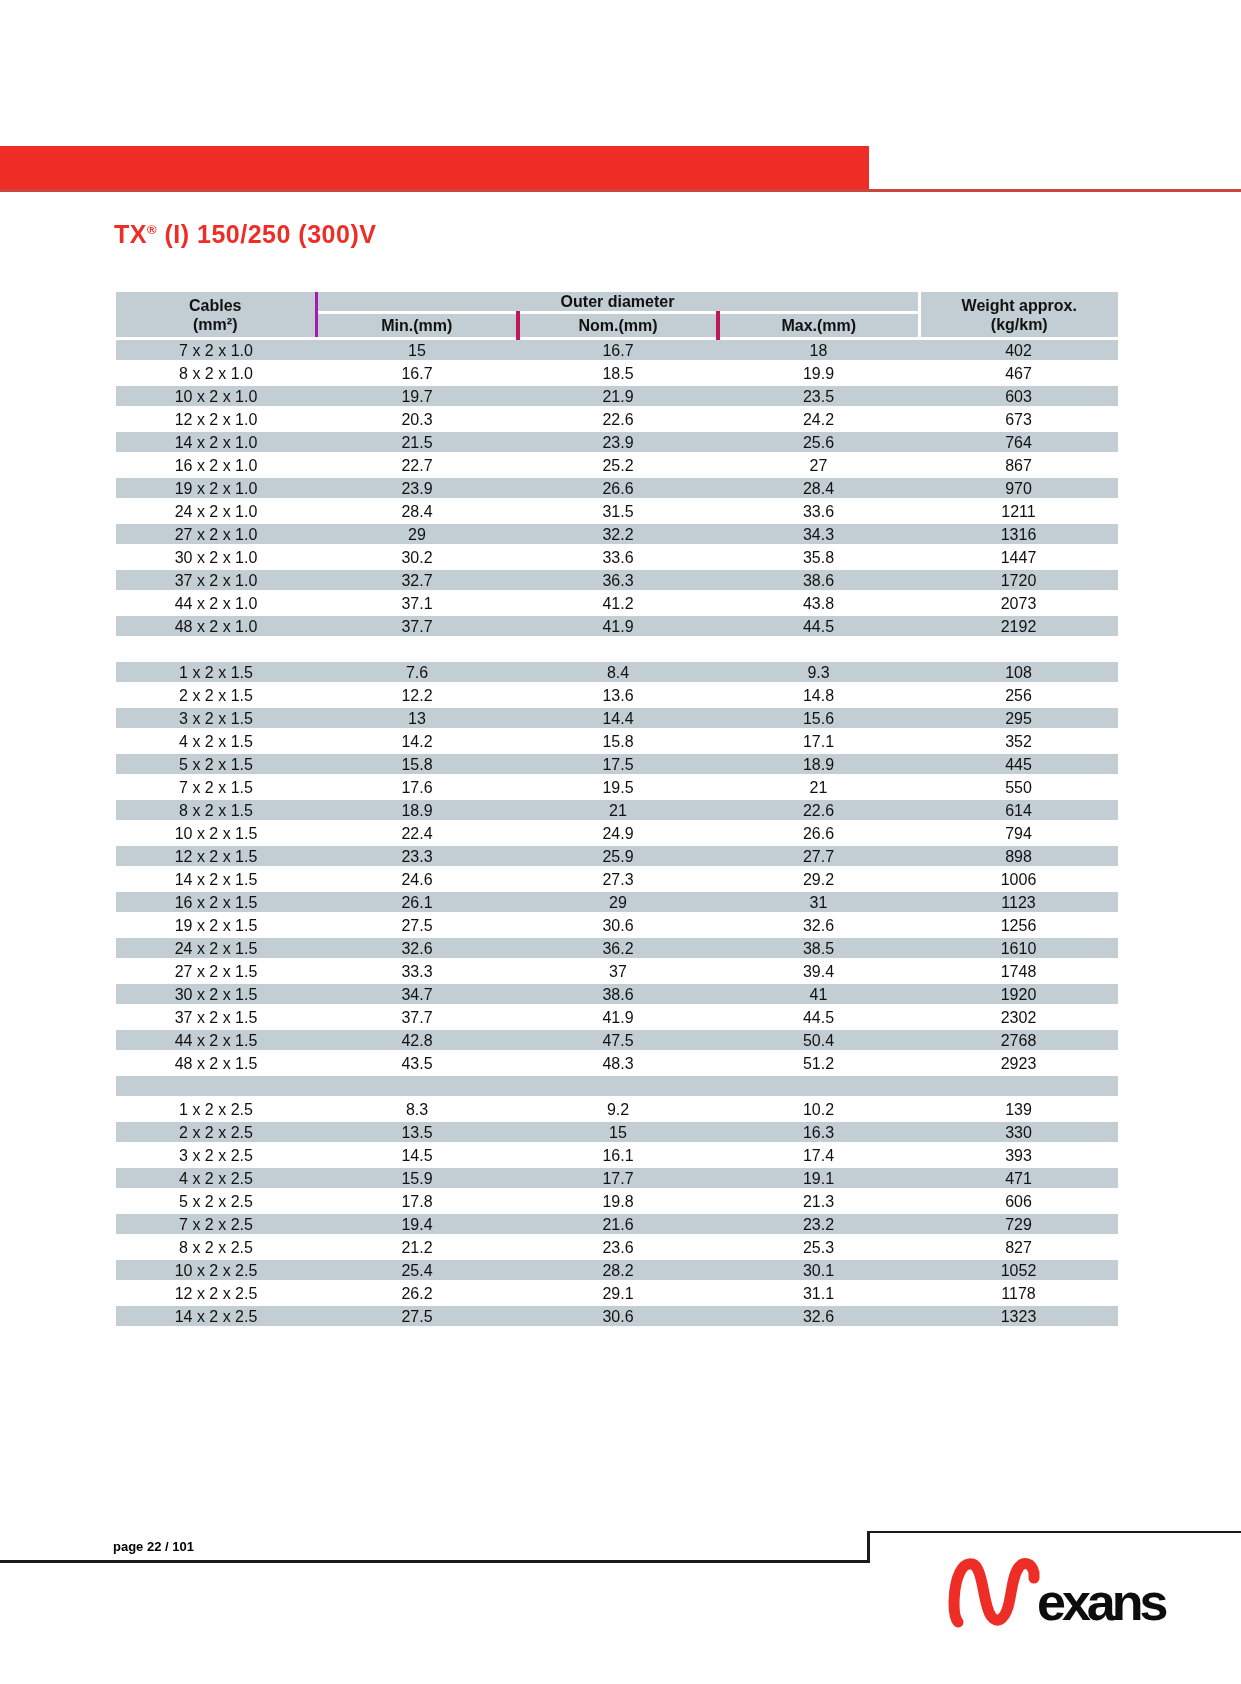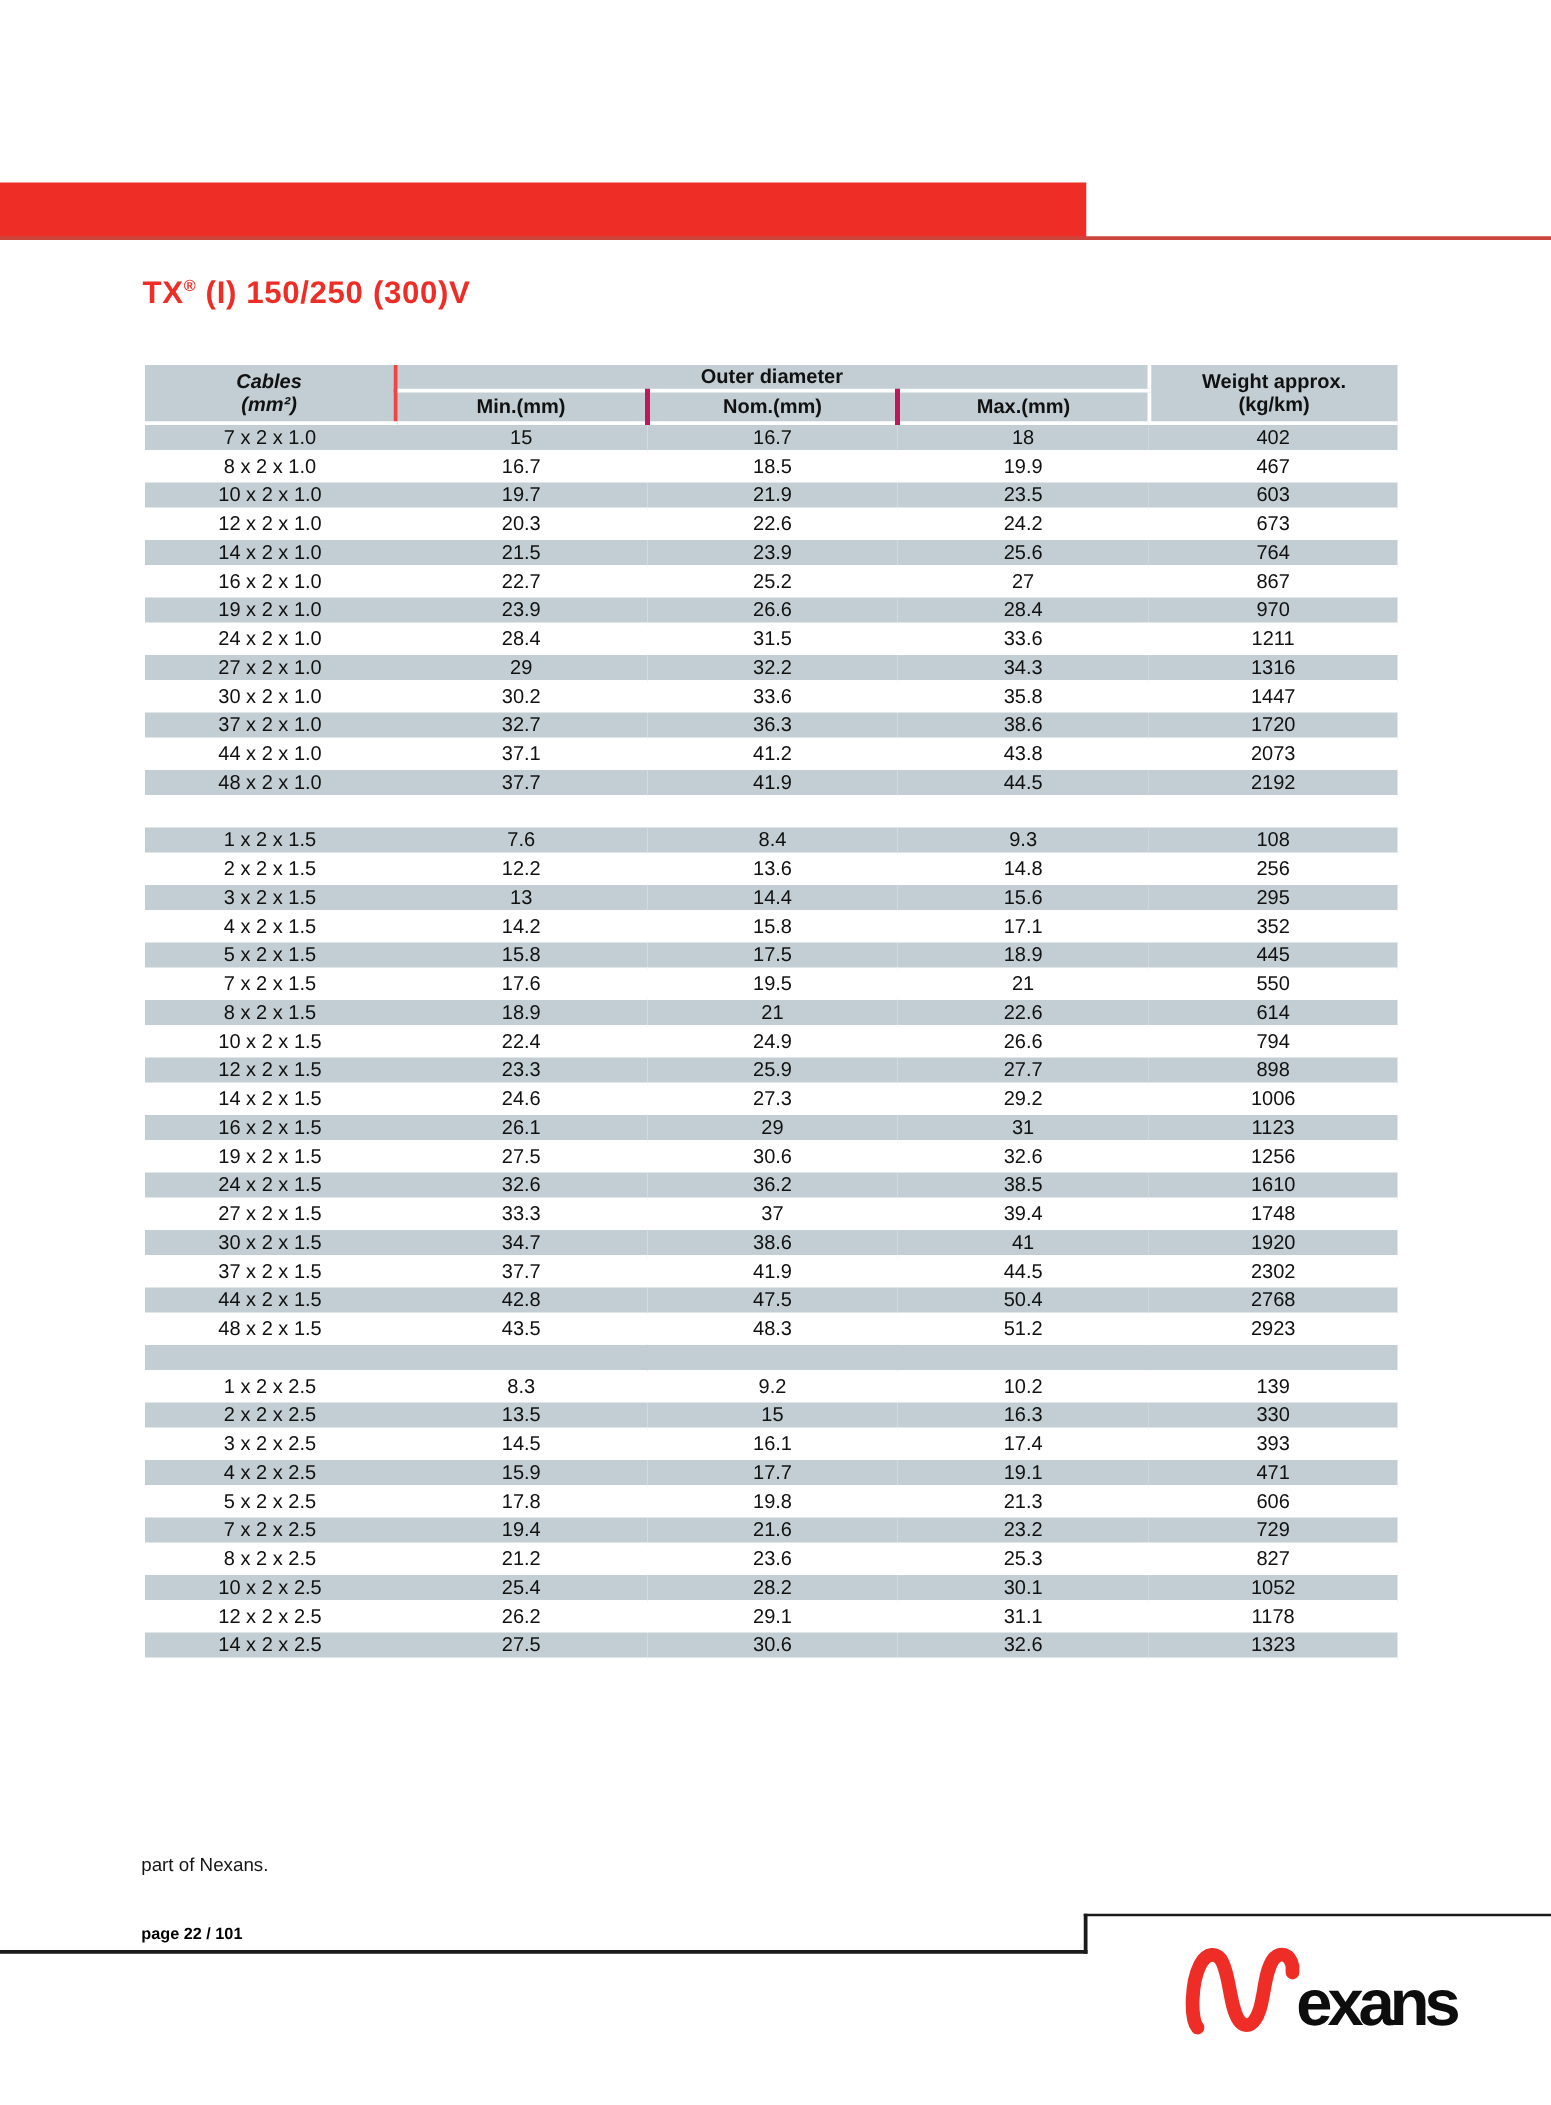--- a/index.html
+++ b/index.html
@@ -25,21 +25,21 @@
   table.spec{
     position:absolute;left:116px;top:292px;width:1002px;
     border-collapse:collapse;table-layout:fixed;
   }
   table.spec th, table.spec td{
     text-align:center;vertical-align:middle;padding:0;
     font-size:16px;line-height:19px;color:var(--ink);
   }
   thead th{background:var(--shade);font-weight:bold;}
   th.h-cables,th.h-weight{border-bottom:3px solid #fff;}
-  th.h-cables{border-right:3px solid #ef4444;font-style:italic;}
+  th.h-cables{border-right:3px solid #a21caf;}
   th.h-weight{border-left:3px solid #fff;margin-top:47px;}
   th.h-outer{height:18px;border-bottom:3px solid #fff;}
   th.h-sub{height:26px;border-bottom:3px solid #fff;}
   th.h-sub-min,th.h-sub-nom{border-right:4px solid #be185d;}
   .hdr-line{display:block;}
   tbody td{height:23px;border-bottom:3px solid #fff;background:#fff;}
   tbody tr.shaded td{background:var(--shade);}
   .disclaimer{
     position:absolute;left:113px;top:1483px;width:920px;
     font-size:15px;line-height:20px;color:#151515;
@@ -379,21 +379,20 @@
         <td>14 x 2 x 2.5</td>
         <td>27.5</td>
         <td>30.6</td>
         <td>32.6</td>
         <td>1323</td>
       </tr>
     </tbody>
 </table>
 
 <div class="disclaimer">
-  <div>part of Nexans.</div>
 </div>
 
 <div class="page-number">page 22 / 101</div>
 
 <div class="rule-bottom-left"></div>
 <div class="rule-step-vert"></div>
 <div class="rule-bottom-right"></div>
 
 <div class="logo">
   <svg width="230" height="76" viewBox="0 0 230 76" xmlns="http://www.w3.org/2000/svg">

